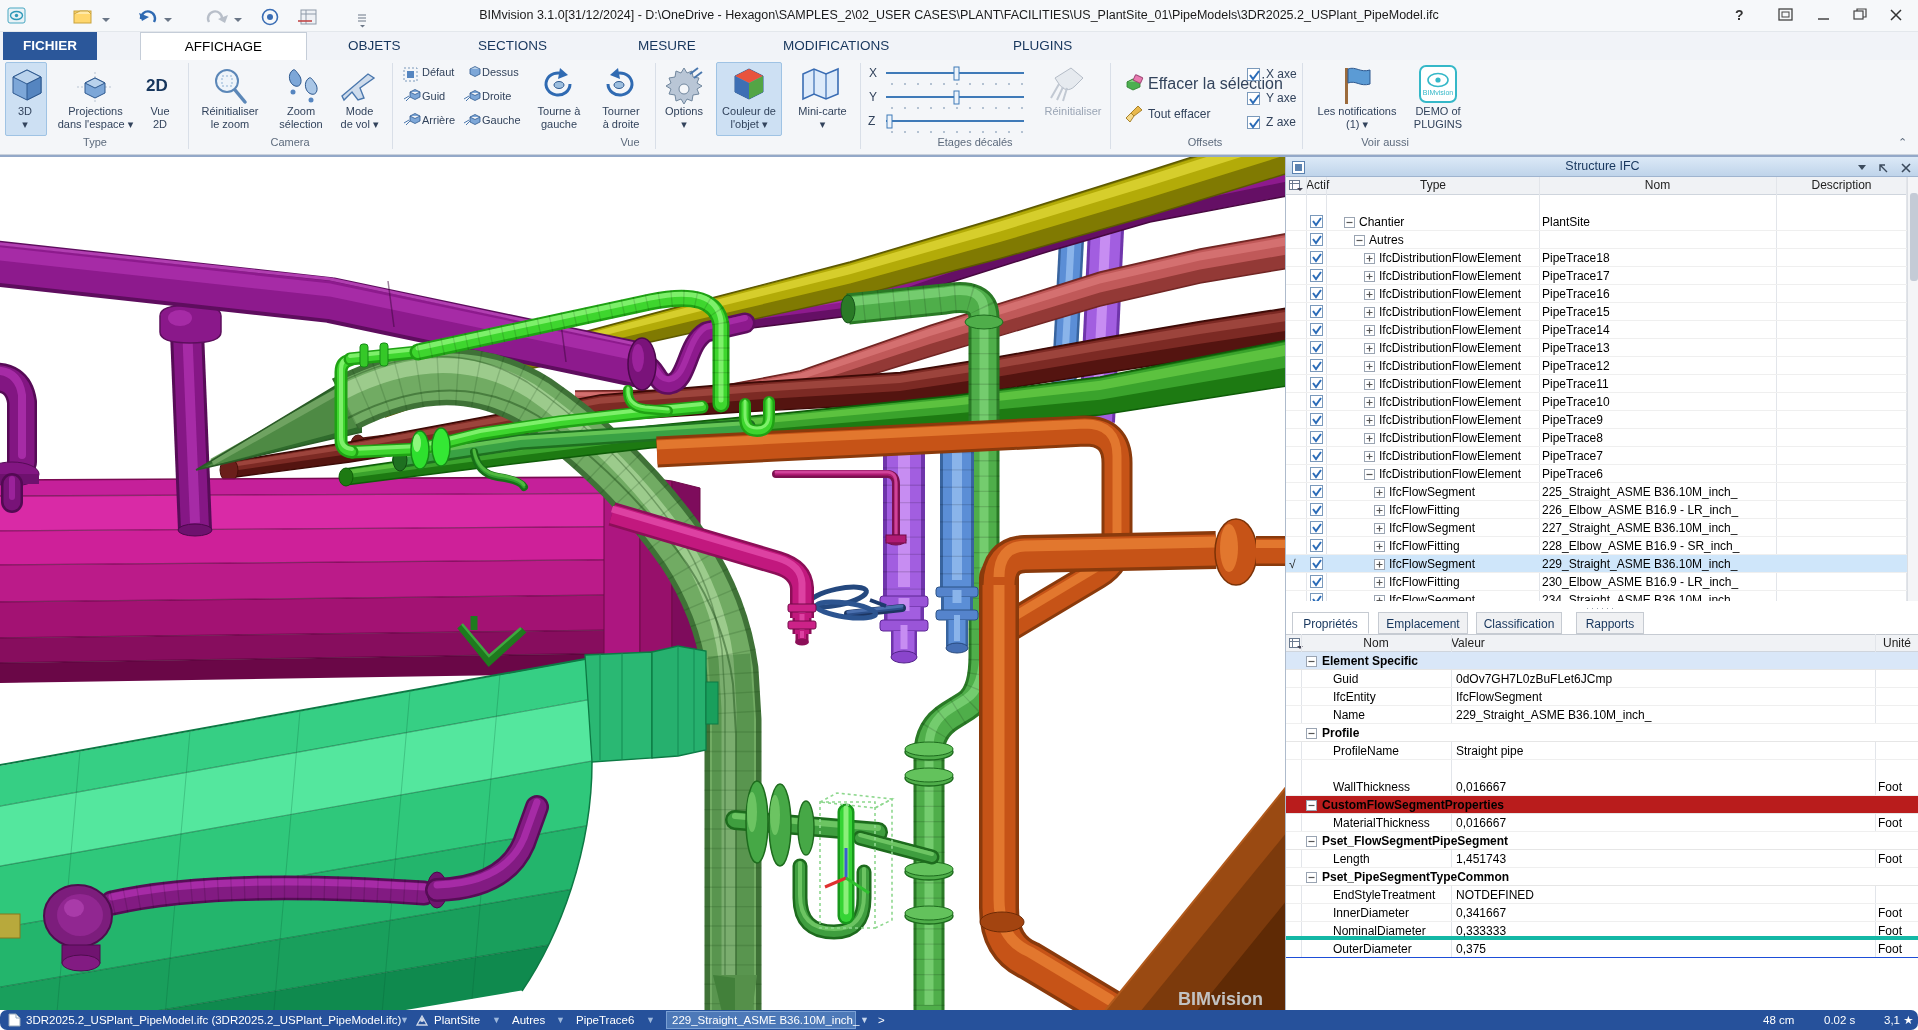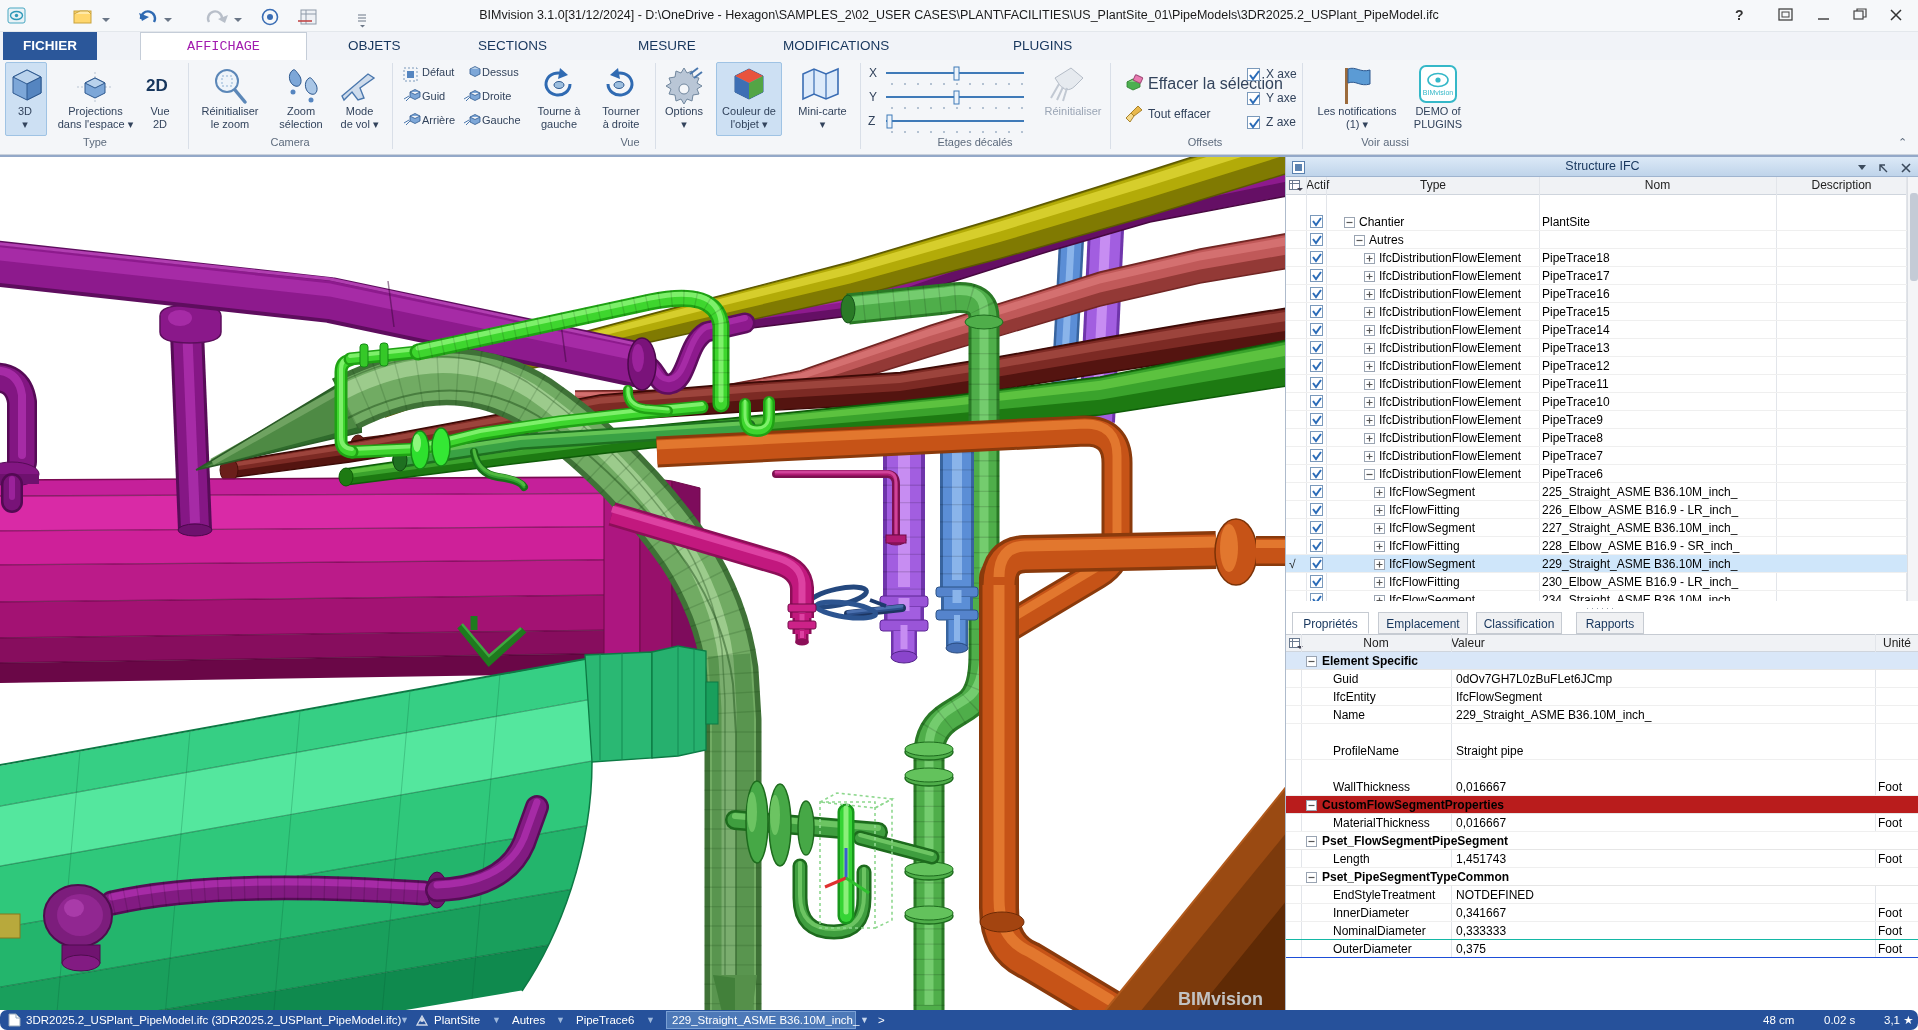--- a/index.html
+++ b/index.html
@@ -1,21 +1,21 @@
 <!DOCTYPE html>
 <html><head><meta charset="utf-8">
 <style>
 * { margin:0; padding:0; box-sizing:border-box; }
 html,body { width:1918px; height:1030px; overflow:hidden; font-family:"Liberation Sans", sans-serif; background:#fff; }
 .abs { position:absolute; }
 #titlebar { left:0; top:0; width:1918px; height:32px; background:#f6f8fa; border-bottom:1px solid #e3e7ec; }
 #tabrow { left:0; top:32px; width:1918px; height:28px; background:#f1f3f8; }
 #ribbon { left:0; top:60px; width:1918px; height:95px; background:#f4f6f9; border-bottom:1px solid #c9d1dc; }
 .tab { position:absolute; top:0; height:28px; line-height:28px; padding:0 18px; font-size:13.5px; color:#17365d; }
-.tabsel { background:#fff; border:1px solid #c5cdd8; border-bottom:none; color:#a21caf;font-family:Liberation Mono, monospace; }
+.tabsel { background:#fff; border:1px solid #c5cdd8; border-bottom:none; color:#000000; }
 .grplabel { position:absolute; top:76px; font-size:11px; color:#5d6b7d; text-align:center; }
 .gsep { position:absolute; top:3px; height:86px; width:1px; background:#d9dfe8; }
 .btnlabel { position:absolute; font-size:11px; color:#32435c; text-align:center; line-height:12.5px; }
 .smalllabel { position:absolute; font-size:11px; color:#32435c; line-height:16px; }
 .hl { background:#cde0f3; border:1px solid #9fc3e4; border-radius:2px; }
 .cb { position:absolute; width:13px; height:13px; background:#fff; border:1px solid #7a99bb; }
 .cb svg { position:absolute; left:0px; top:0px; }
 #vpborder { left:0; top:155px; width:1918px; height:2px; background:#93a8c8; }
 #panel { left:1285px; top:157px; width:633px; height:853px; background:#fff; border-left:1px solid #aebbcc; }
 #statusbar { left:0; top:1010px; width:1918px; height:20px; background:#26519b; color:#fff; font-size:12px;border-radius:7px; }
@@ -895,20 +895,27 @@
 <span class="abs" style="left:170px;top:0">0dOv7GH7L0zBuFLet6JCmp</span>
 </div>
 <div class="row" style="left:0;top:36px;width:633px;border-bottom:1px solid #efefef">
 <span class="abs" style="left:47px;top:0">IfcEntity</span>
 <span class="abs" style="left:170px;top:0">IfcFlowSegment</span>
 </div>
 <div class="row" style="left:0;top:54px;width:633px;border-bottom:1px solid #efefef">
 <span class="abs" style="left:47px;top:0">Name</span>
 <span class="abs" style="left:170px;top:0">229_Straight_ASME B36.10M_inch_</span>
 </div>
+<div class="row" style="left:0;top:72px;width:633px;background:#ffffff;border-bottom:1px solid #e6e6e6">
+<svg class="abs" style="left:20px;top:4px" width="11" height="11">
+          <rect x="0.5" y="0.5" width="10" height="10" fill="#fff" stroke="#9aa4b2"></rect>
+          <path d="M2.5 5.5 h6" stroke="#555" stroke-width="1.2"></path>
+        </svg>
+<span class="abs" style="left:36px;top:0;font-weight:bold">Profile</span>
+      </div>
 <div class="row" style="left:0;top:90px;width:633px;border-bottom:1px solid #efefef">
 <span class="abs" style="left:47px;top:0">ProfileName</span>
 <span class="abs" style="left:170px;top:0">Straight pipe</span>
 </div>
 <div class="row" style="left:0;top:126px;width:633px;border-bottom:1px solid #efefef">
 <span class="abs" style="left:47px;top:0">WallThickness</span>
 <span class="abs" style="left:170px;top:0">0,016667</span>
 <span class="abs" style="left:592px;top:0">Foot</span>
 </div>
 <div class="row" style="left:0;top:144px;width:633px;background:#b91c1c;border-bottom:1px solid #e6e6e6">
@@ -944,21 +951,21 @@
       </div>
 <div class="row" style="left:0;top:234px;width:633px;border-bottom:1px solid #efefef">
 <span class="abs" style="left:47px;top:0">EndStyleTreatment</span>
 <span class="abs" style="left:170px;top:0">NOTDEFINED</span>
 </div>
 <div class="row" style="left:0;top:252px;width:633px;border-bottom:1px solid #efefef">
 <span class="abs" style="left:47px;top:0">InnerDiameter</span>
 <span class="abs" style="left:170px;top:0">0,341667</span>
 <span class="abs" style="left:592px;top:0">Foot</span>
 </div>
-<div class="row" style="left:0;top:270px;width:633px;border-bottom:1px solid #14b8a6">
+<div class="row" style="left:0;top:270px;width:633px;border-bottom:4px solid #14b8a6">
 <span class="abs" style="left:47px;top:0">NominalDiameter</span>
 <span class="abs" style="left:170px;top:0">0,333333</span>
 <span class="abs" style="left:592px;top:0">Foot</span>
 </div>
 <div class="row" style="left:0;top:288px;width:633px;border-bottom:1px solid #1d4ed8">
 <span class="abs" style="left:47px;top:0">OuterDiameter</span>
 <span class="abs" style="left:170px;top:0">0,375</span>
 <span class="abs" style="left:592px;top:0">Foot</span>
 </div>
 </div>

